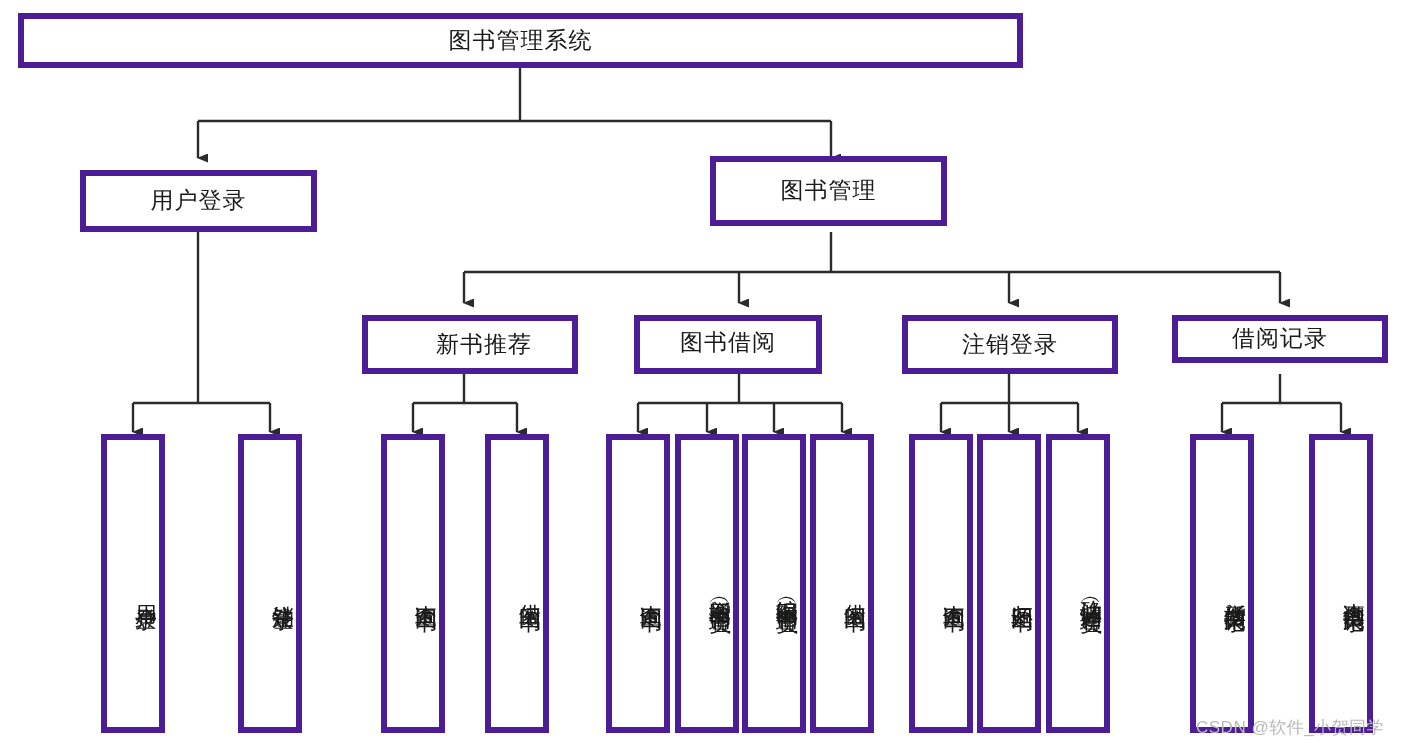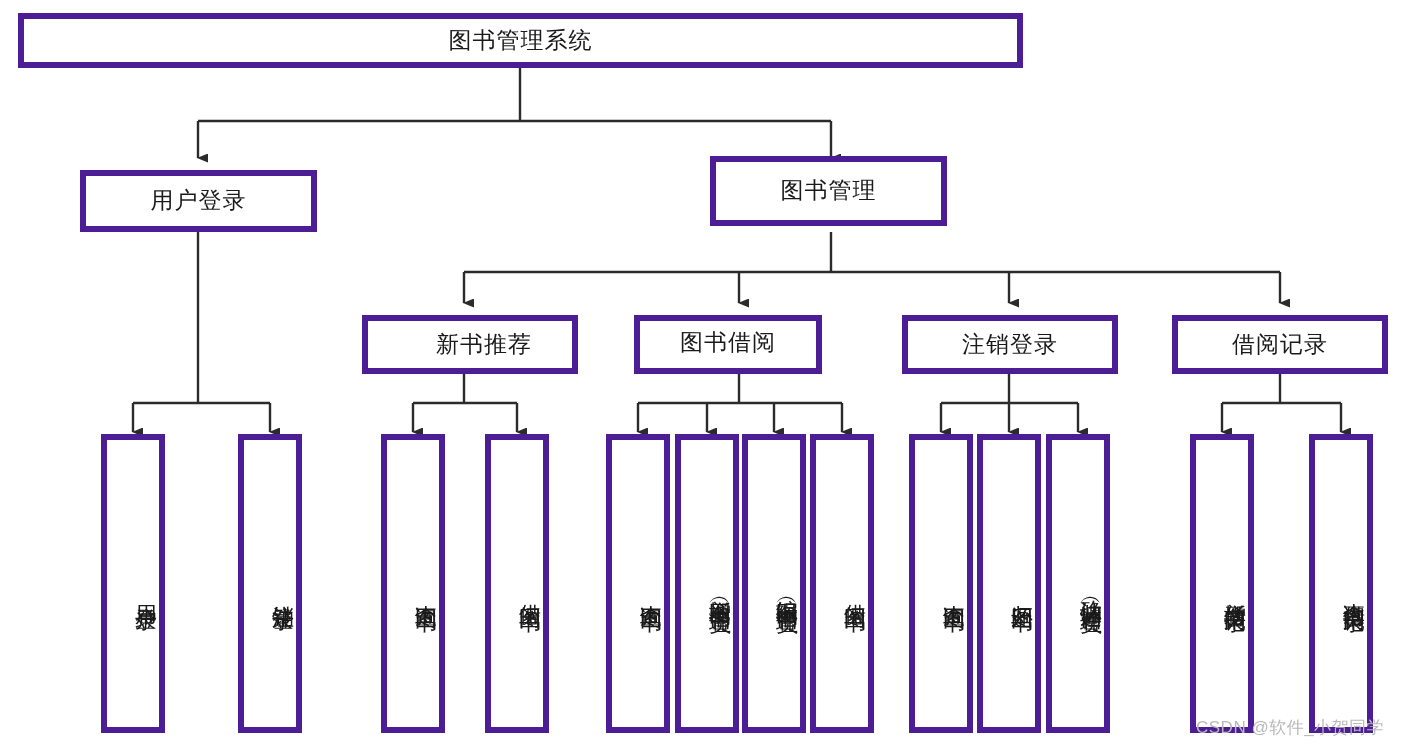--- a/index.html
+++ b/index.html
@@ -123,21 +123,21 @@
   </svg>
 
   <div class="node horiz" style="left:18px; top:13px; width:1005px; height:55px;">图书管理系统</div>
 
   <div class="node horiz" style="left:80px; top:170px; width:237px; height:62px;">用户登录</div>
   <div class="node horiz" style="left:710px; top:156px; width:237px; height:70px;">图书管理</div>
 
   <div class="node horiz" style="left:362px; top:315px; width:216px; height:59px;padding-left:28px;">新书推荐</div>
   <div class="node horiz" style="left:634px; top:315px; width:188px; height:59px;font-family:Liberation Mono, monospace;">图书借阅</div>
   <div class="node horiz" style="left:902px; top:315px; width:216px; height:59px;">注销登录</div>
-  <div class="node horiz" style="left:1172px; top:315px; width:216px; height:59px;">借阅记录</div>
+  <div class="node horiz" style="left:1172px; top:315px; width:216px; height:48px;">借阅记录</div>
 
   <div class="node vert" style="left:101px; top:434px; width:64px; height:299px;">
     <span>用户登录</span>
   </div>
   <div class="node vert" style="left:238px; top:434px; width:64px; height:299px;">
     <span>注销登录</span>
   </div>
 
   <div class="node vert" style="left:381px; top:434px; width:64px; height:299px;">
     <span>查询图书</span>

